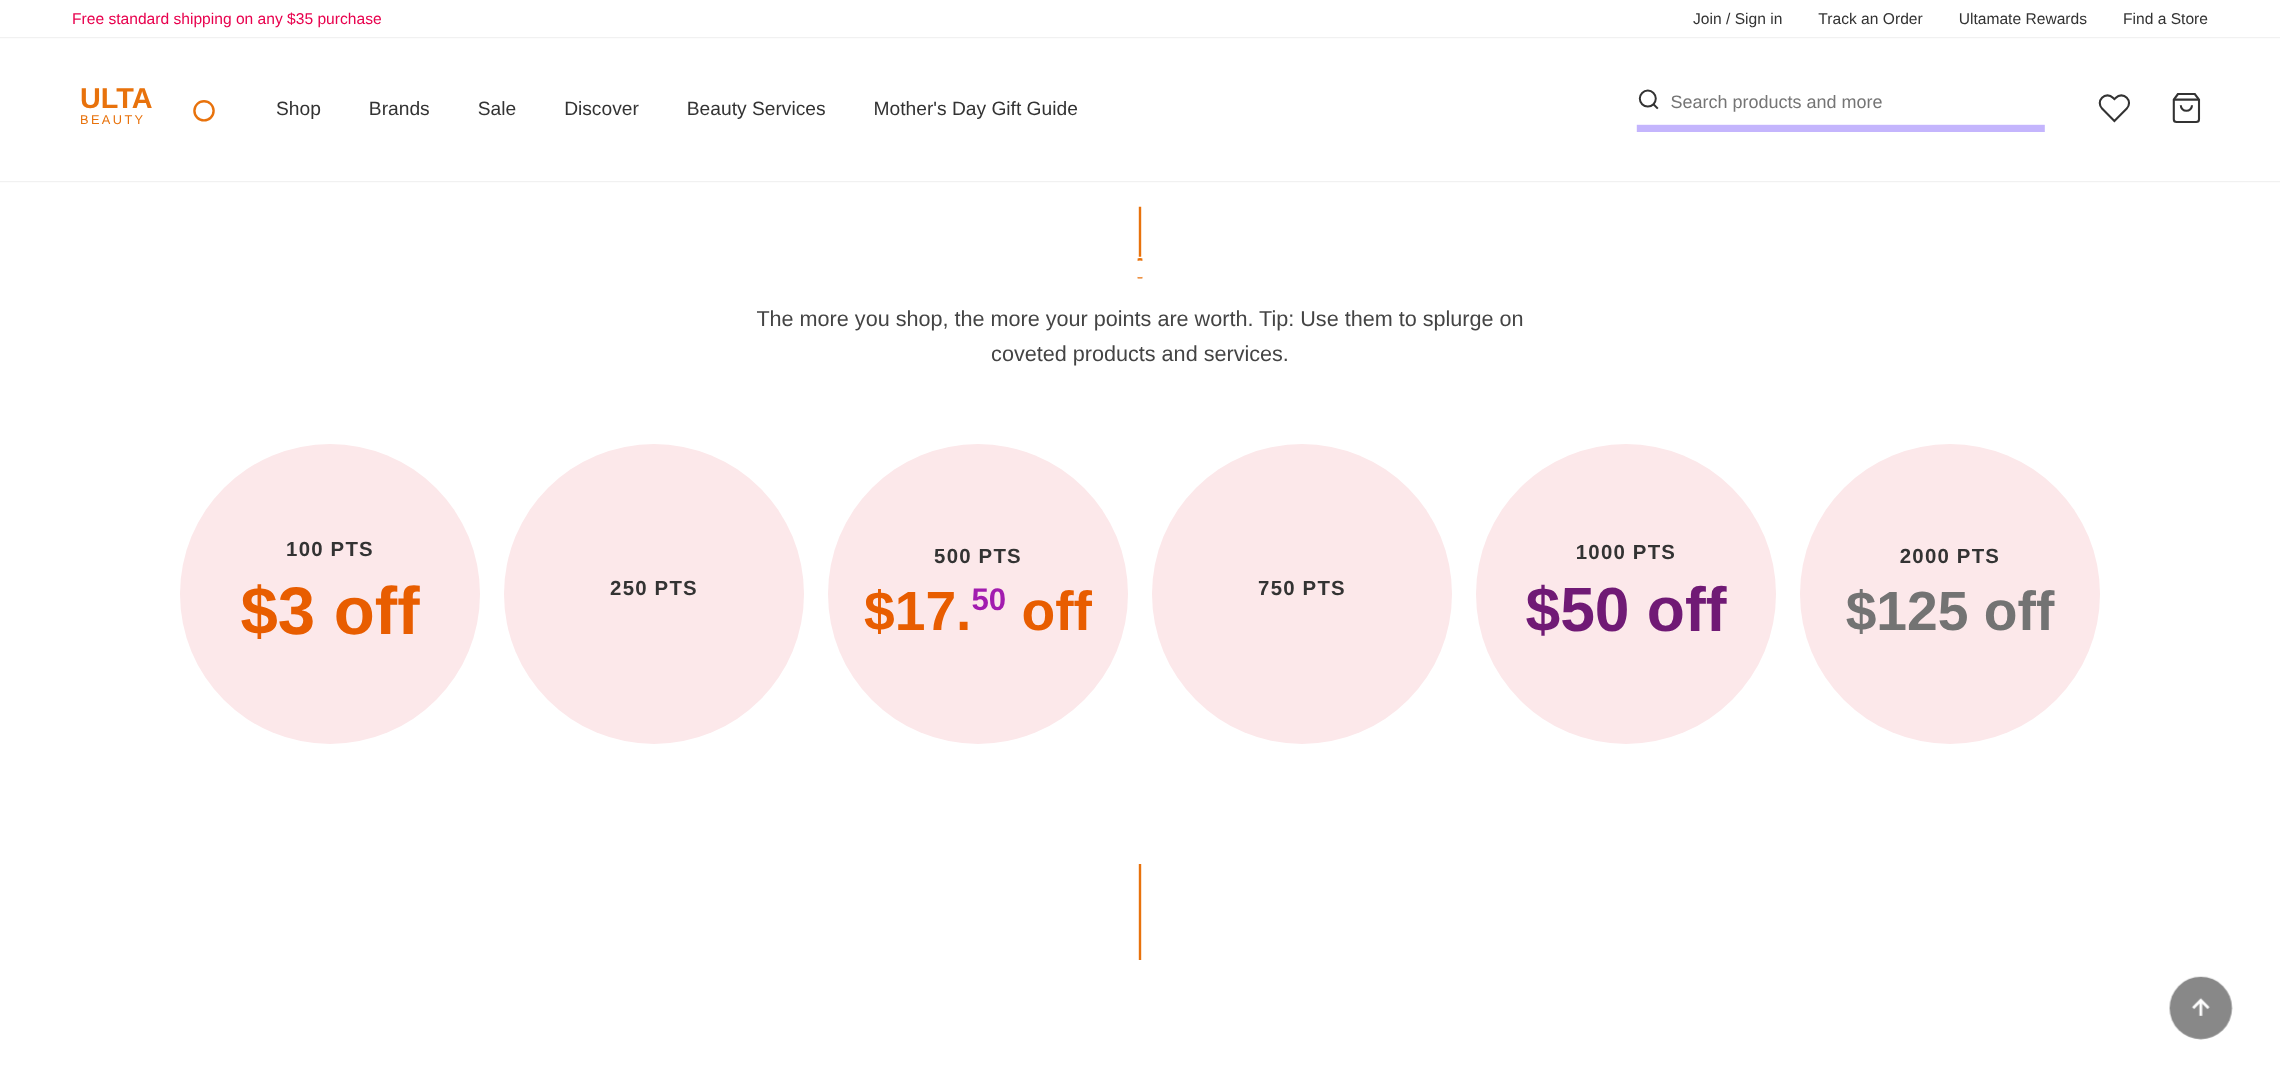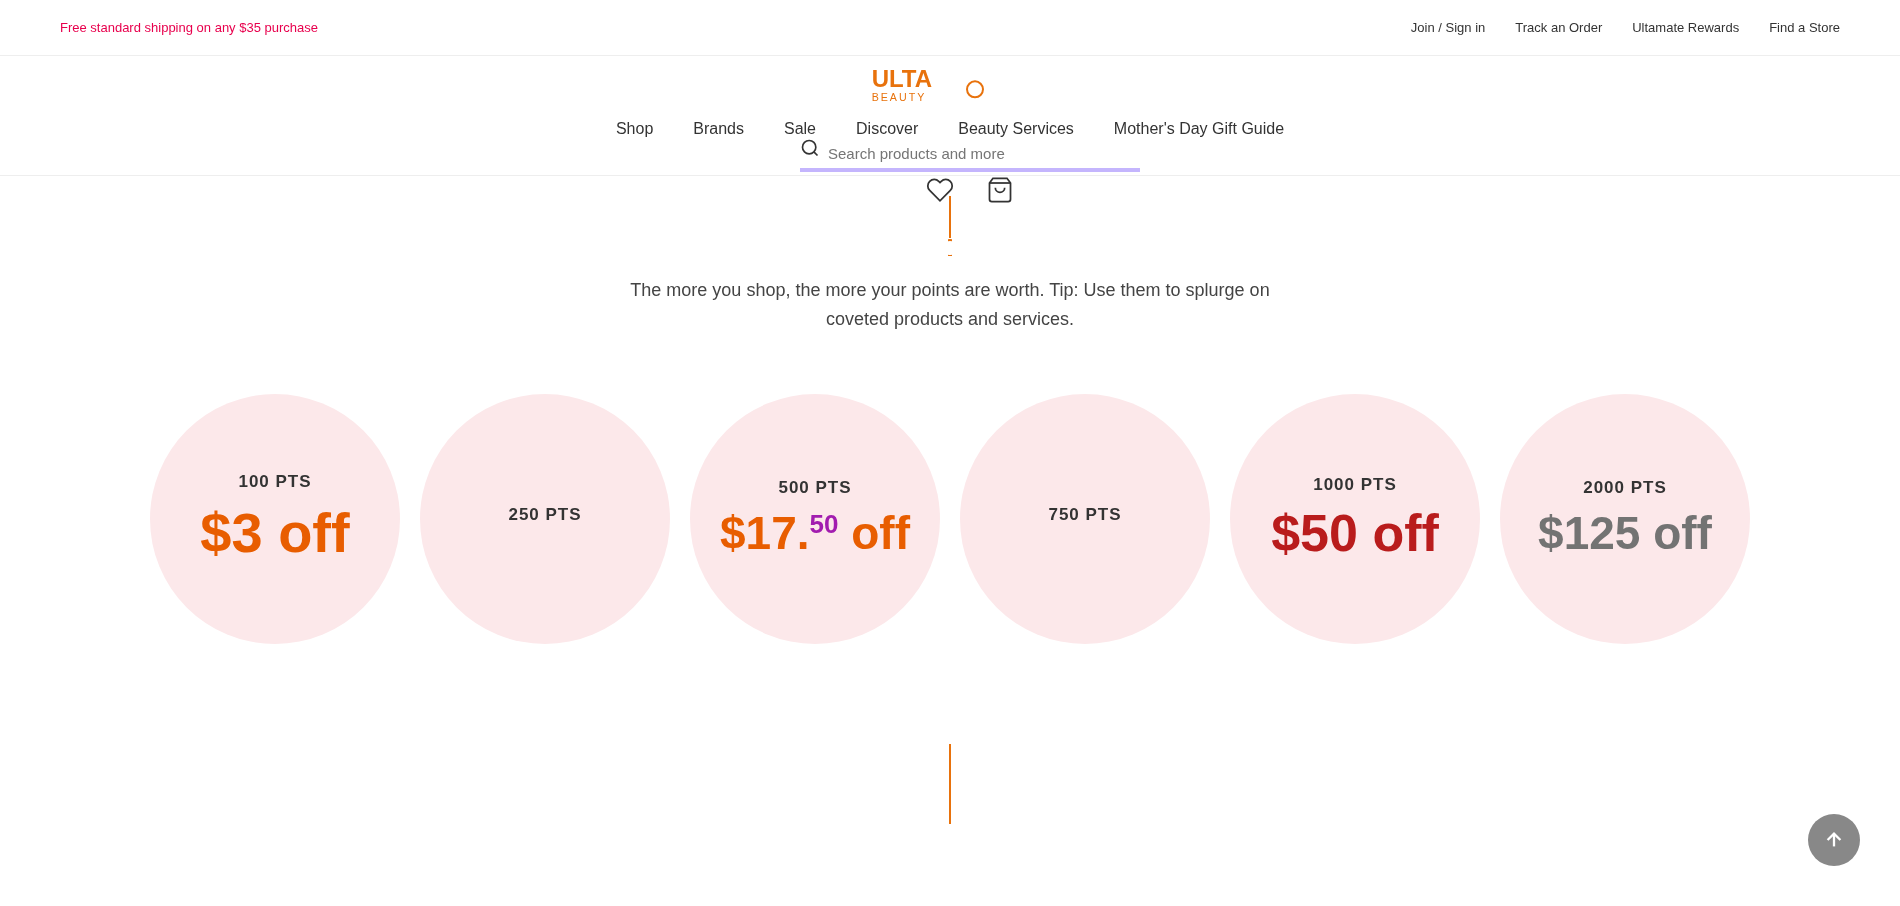--- a/index.html
+++ b/index.html
@@ -5,21 +5,21 @@
     * { margin: 0; padding: 0; box-sizing: border-box; }
     body { font-family: 'Helvetica Neue', Helvetica, Arial, sans-serif; background: #fff; color: #333; width: 1900px; }
 
     
     .top-bar {
       background: #fff;
       border-bottom: 1px solid #eee;
       display: flex;
       justify-content: space-between;
       align-items: center;
-      padding: 20px 60px;
+      padding: 8px 60px;
     }
     .top-bar-promo {
       color: #e8004d;
       font-size: 13px;
       font-weight: 500;
     }
     .top-bar-links {
       display: flex;
       gap: 30px;
     }
@@ -30,21 +30,20 @@
     }
 
     
     .header {
       display: flex;
       align-items: center;
       padding: 0 60px;
       height: 120px;
       border-bottom: 1px solid #eee;
       background: #fff;
-      flex-direction: column;
     }
     .logo-area {
       margin-right: 50px;
       flex-shrink: 0;
     }
     .logo-svg {
       width: 120px;
       height: 60px;
     }
     .nav {
@@ -57,22 +56,22 @@
       font-size: 16px;
       color: #333;
       text-decoration: none;
       font-weight: 500;
       cursor: pointer;
       white-space: nowrap;
     }
 
     .search-area {
       display: flex;
-      align-items: flex-end;
-      border-bottom: 4px solid #c4b5fd;
+      align-items: center;
+      border-bottom: 6px solid #c4b5fd;
       padding-bottom: 6px;
       width: 340px;
       margin-left: 40px;
     }
     .search-icon-wrapper {
       margin-right: 8px;
       color: #333;
     }
     .search-input {
       border: none;
@@ -261,21 +260,21 @@
         <div class="pts-label">500 PTS</div>
         <div style="font-size:46px;font-weight:900;color:#e85d00;">$17.<sup style="font-size:26px;color:#a21caf;">50</sup> off</div>
       </div>
 
       <div class="point-circle">
         <div class="pts-label">750 PTS</div>
       </div>
 
       <div class="point-circle">
         <div class="pts-label">1000 PTS</div>
-        <div style="font-size:52px;font-weight:900;color:#b91c1c;">$50 off</div>
+        <div style="font-size:52px;font-weight:900;color:#701a75;">$50 off</div>
       </div>
 
       <div class="point-circle">
         <div class="pts-label">2000 PTS</div>
         <div style="font-size:46px;font-weight:900;color:#737373;">$125 off</div>
       </div>
 
     </div>
   </section>
 

